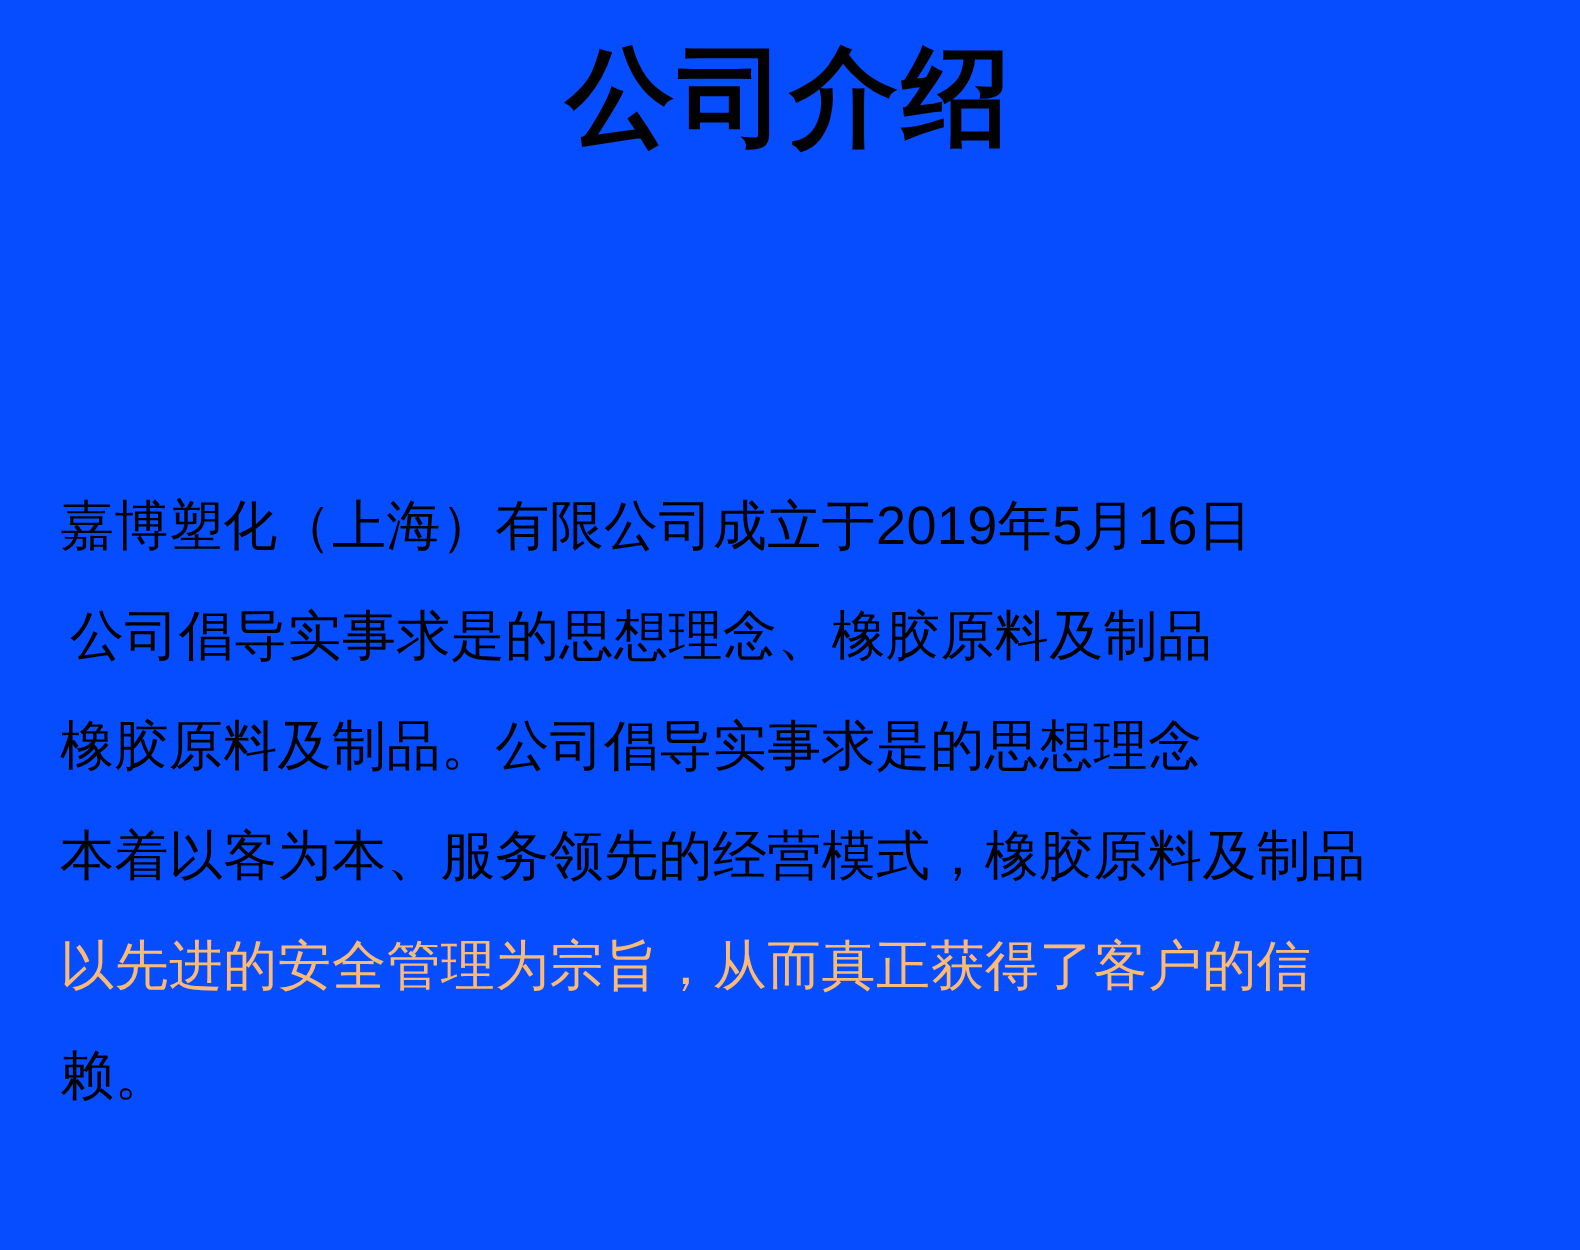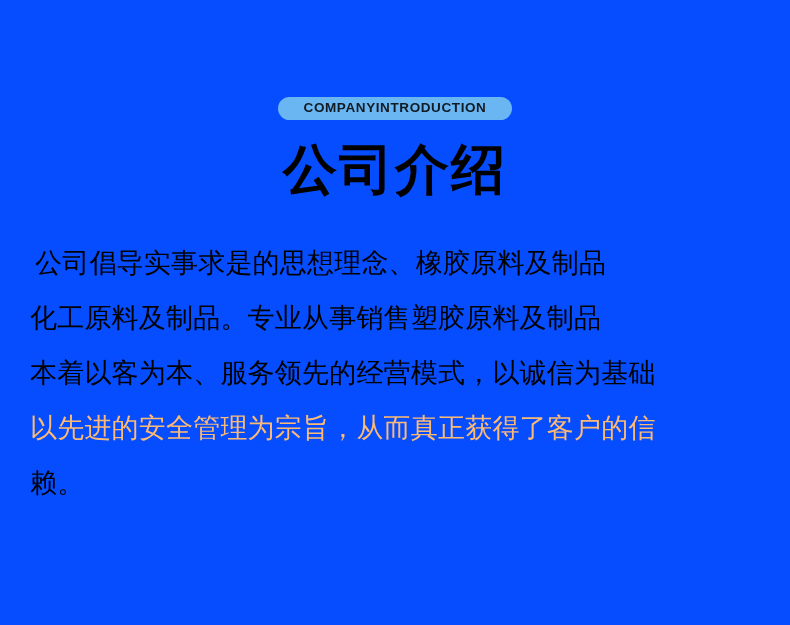--- a/index.html
+++ b/index.html
@@ -72,25 +72,25 @@
     white-space: nowrap;
   }
   .copy-line.indent-1 { padding-left: 5px; }
 </style>
 </head>
 <body>
 
 <div class="banner" style="background: rgb(5, 77, 254);">
 
   <div class="header">
-    <div class="eyebrow-badge" style="background: rgb(105, 182, 242); color: rgb(18, 26, 34);">COMPANYINTRODUCTION</div>
     <div class="section-title" style="color: rgb(0, 0, 0);">公司介绍</div>
   </div>
 
   <div class="body-copy">
+    <div class="copy-line" style="color: rgb(0, 0, 0);">嘉博塑化（上海）有限公司成立于2019年5月16日</div>
     <div class="copy-line indent-1" style="color: rgb(0, 0, 0);">公司倡导实事求是的思想理念、橡胶原料及制品</div>
-    <div class="copy-line" style="color: rgb(0, 0, 0);">化工原料及制品。专业从事销售塑胶原料及制品</div>
-    <div class="copy-line" style="color: rgb(0, 0, 0);">本着以客为本、服务领先的经营模式，以诚信为基础</div>
+    <div class="copy-line" style="color: rgb(0, 0, 0);">橡胶原料及制品。公司倡导实事求是的思想理念</div>
+    <div class="copy-line" style="color: rgb(0, 0, 0);">本着以客为本、服务领先的经营模式，橡胶原料及制品</div>
     <div class="copy-line" style="color: #fdba74;">以先进的安全管理为宗旨，从而真正获得了客户的信</div>
     <div class="copy-line" style="color: rgb(0, 0, 0);">赖。</div>
   </div>
 
 </div>
 
 </body></html>

